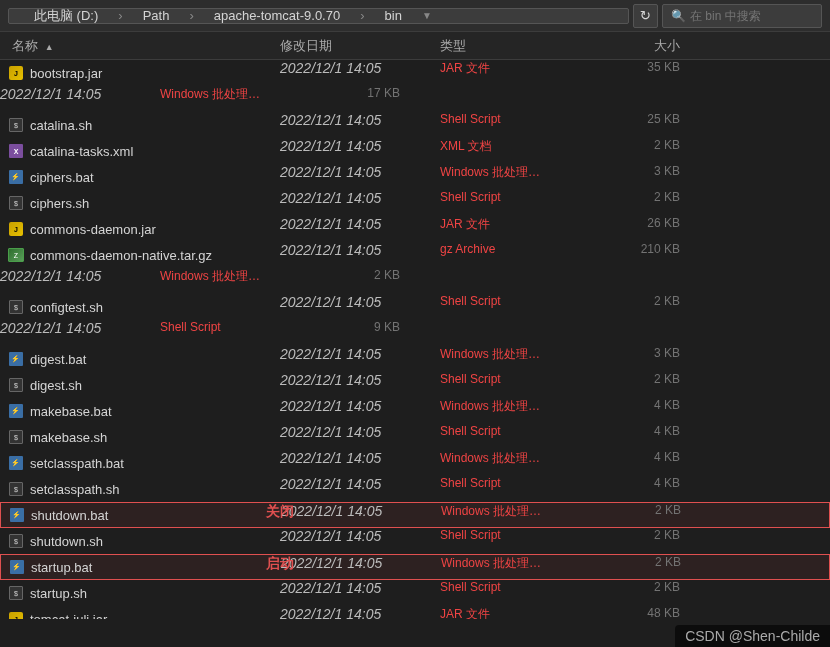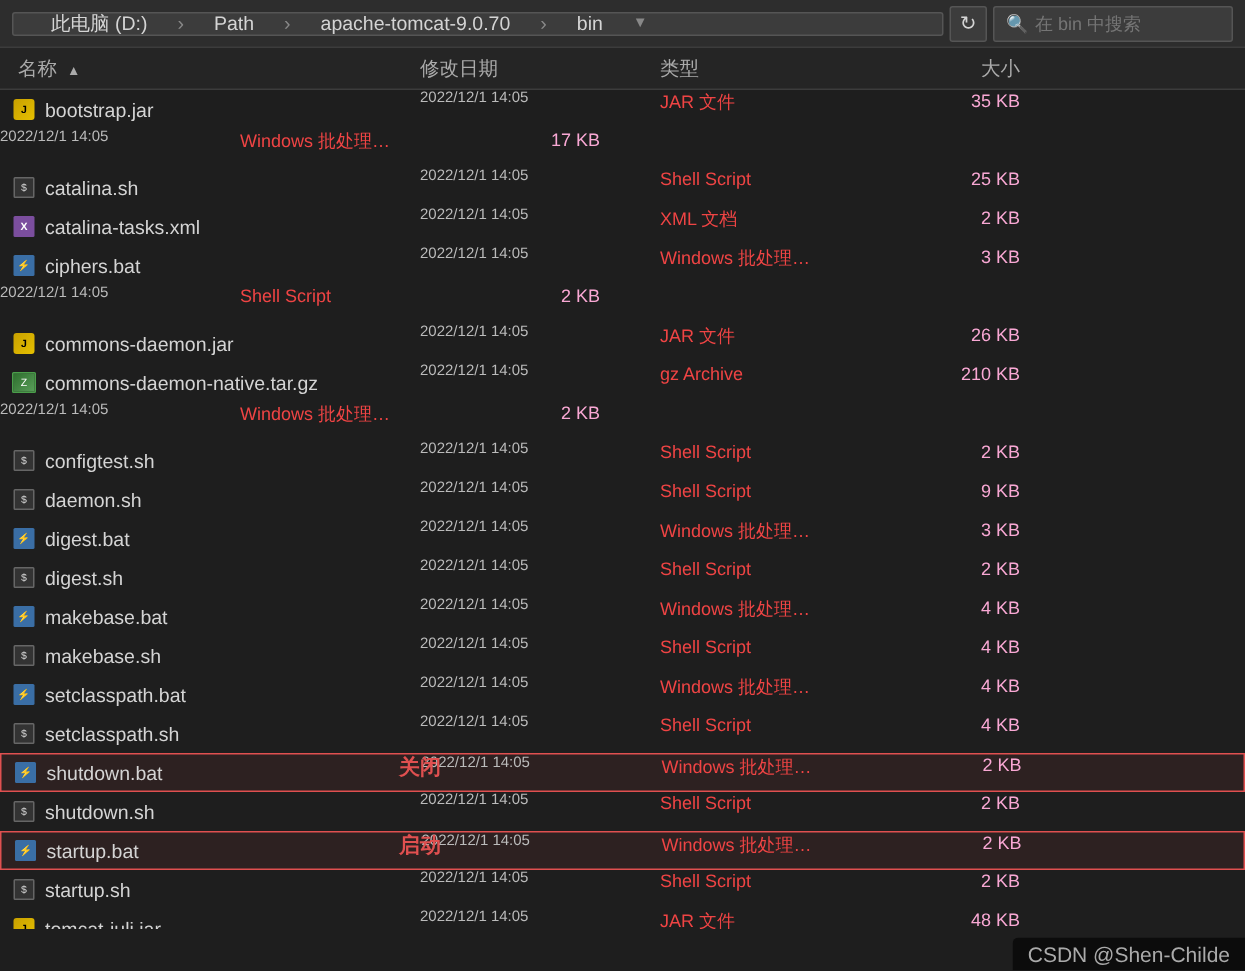--- a/index.html
+++ b/index.html
@@ -112,23 +112,23 @@
 
     .cell-name {
       width: 280px;
       padding-left: 8px;
       display: flex;
       align-items: center;
       gap: 6px;
       overflow: hidden;
       white-space: nowrap;
     }
-    .cell-date { width: 160px; color: #bbb; font-size: 10px; }
+    .cell-date { width: 160px; color: #bbb; font-size: 14px; font-style: italic; }
     .cell-type { width: 180px; color: #ef4444; font-size: 12px; }
-    .cell-size { width: 80px; color: #f9a8d4; font-size: 12px; text-align: right; padding-right: 20px; }
+    .cell-size { width: 80px; color: #737373; font-size: 12px; text-align: right; padding-right: 20px; }
 
     
     .icon-generic {
       width: 16px; height: 16px;
       display: inline-flex; align-items: center; justify-content: center;
       flex-shrink: 0;
     }
     .icon-jar {
       background: linear-gradient(135deg, #c8a000 0%, #e6c000 100%);
       border-radius: 2px;
@@ -272,20 +272,26 @@
         <span class="icon-generic">
           <span class="icon-bat" title="BAT">⚡</span>
         </span>
         <span>ciphers.bat</span>
       </div>
       <div class="cell-date">2022/12/1 14:05</div>
       <div class="cell-type">Windows 批处理…</div>
       <div class="cell-size">3 KB</div>
     </div>
     <div class="file-row">
+      <div class="cell-name">
+        <span class="icon-generic">
+          <span class="icon-sh" title="SH">$</span>
+        </span>
+        <span>ciphers.sh</span>
+      </div>
       <div class="cell-date">2022/12/1 14:05</div>
       <div class="cell-type">Shell Script</div>
       <div class="cell-size">2 KB</div>
     </div>
     <div class="file-row">
       <div class="cell-name">
         <span class="icon-generic">
           <span class="icon-jar" title="JAR">J</span>
         </span>
         <span>commons-daemon.jar</span>
@@ -315,26 +321,20 @@
         <span class="icon-generic">
           <span class="icon-sh" title="SH">$</span>
         </span>
         <span>configtest.sh</span>
       </div>
       <div class="cell-date">2022/12/1 14:05</div>
       <div class="cell-type">Shell Script</div>
       <div class="cell-size">2 KB</div>
     </div>
     <div class="file-row">
-      <div class="cell-name">
-        <span class="icon-generic">
-          <span class="icon-sh" title="SH">$</span>
-        </span>
-        <span>daemon.sh</span>
-      </div>
       <div class="cell-date">2022/12/1 14:05</div>
       <div class="cell-type">Shell Script</div>
       <div class="cell-size">9 KB</div>
     </div>
     <div class="file-row">
       <div class="cell-name">
         <span class="icon-generic">
           <span class="icon-bat" title="BAT">⚡</span>
         </span>
         <span>digest.bat</span>

